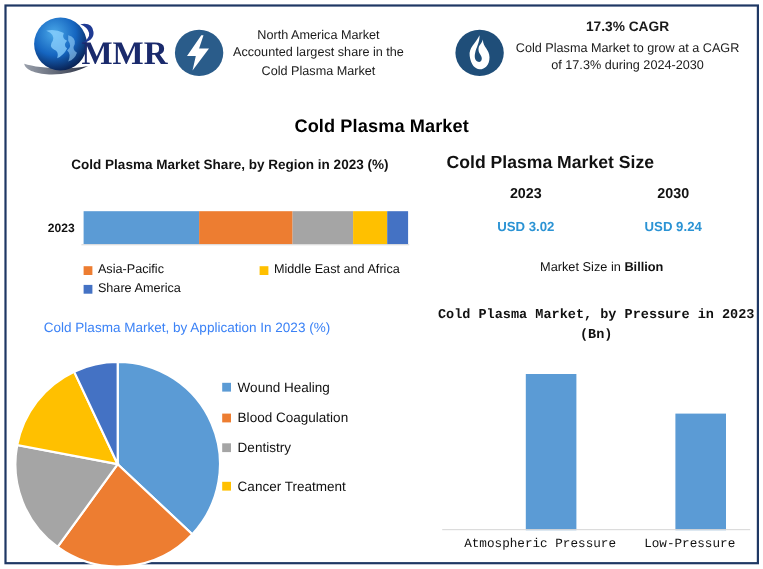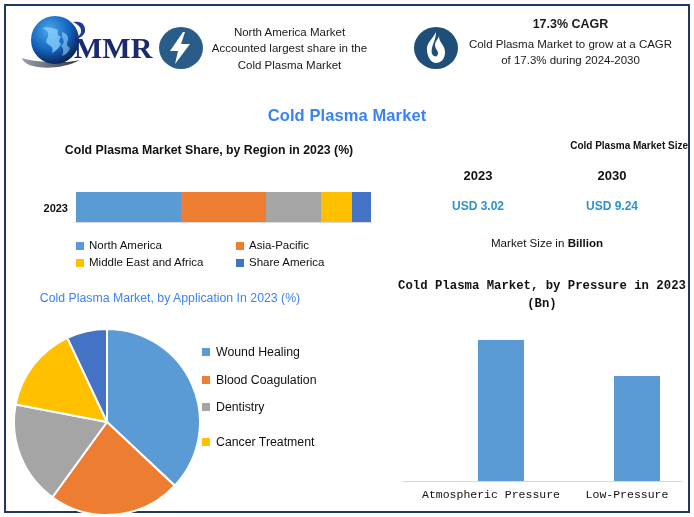--- a/index.html
+++ b/index.html
@@ -34,21 +34,21 @@
     text-align: center;
   }
   #hcard1 .htext { width: 163px; top: 8px; }
   #hcard2 .htext { width: 215px; top: 0px; }
   .hbold { font-weight: bold; font-size: 12.5px; display: block; margin-bottom: 2px; }
 
   
   #main-title {
     position: absolute; left: 0; top: 100px; width: 682px;
     text-align: center;
-    font-size: 16.5px; font-weight: bold; color: #3b82f6;
+    font-size: 16.5px; font-weight: bold; color: #000000;
     letter-spacing: .1px;
   }
 
   
   #panel-region { position: absolute; left: 0; top: 136px; width: 400px; height: 145px; }
   #region-title {
     position: absolute; left: 28px; top: 0; width: 350px;
     text-align: center; font-size: 12.3px; font-weight: bold; color: #111;
     line-height: 1.45;
   }
@@ -71,22 +71,22 @@
     position: absolute; left: 70px; top: 96px; width: 320px;
     display: flex; flex-wrap: wrap;
   }
   .lg-item { display: flex; align-items: flex-start; width: 50%; margin-bottom: 3px; }
   .lg-sw { width: 8px; height: 8px; margin-top: 3.5px; margin-right: 5px; flex: 0 0 8px; }
   .lg-lb { font-size: 11.5px; color: #111; line-height: 1.25; }
 
   
   #panel-size { position: absolute; left: 400px; top: 134px; width: 282px; height: 130px; }
   #size-title {
-    position: absolute; left: 0; top: 0; width: 282px; text-align: right;
-    font-size: 10px; font-weight: bold; color: #111;
+    position: absolute; left: 0; top: 0; width: 282px; text-align: left;
+    font-size: 16px; font-weight: bold; color: #111;
   }
   .size-col { position: absolute; width: 120px; text-align: center; }
   #size-col-a { left: 12px; top: 28px; }
   #size-col-b { left: 146px; top: 28px; }
   .size-year { font-size: 13px; font-weight: bold; color: #111; }
   .size-val { font-size: 12px; font-weight: bold; color: #2b93d4; margin-top: 16px; }
   #size-foot {
     position: absolute; left: 0; top: 96px; width: 282px; text-align: center;
     font-size: 11.6px; color: #111;
   }
@@ -175,24 +175,20 @@
           <div style="flex: 0 0 35.5%; background: rgb(91, 155, 213);"></div>
           <div style="flex: 0 0 29%; background: rgb(237, 125, 49);"></div>
           <div style="flex: 0 0 18.5%; background: rgb(165, 165, 165);"></div>
           <div style="flex: 0 0 10.5%; background: rgb(255, 192, 0);"></div>
           <div style="flex: 0 0 6.5%; background: rgb(68, 114, 196);"></div>
         </div>
       <div id="region-axisline"></div>
     </div>
     <div id="region-legend">
         <div class="lg-item">
-          <span class="lg-sw" style="background: rgb(91, 155, 213);"></span>
-          <span class="lg-lb">North America</span>
-        </div>
-        <div class="lg-item">
           <span class="lg-sw" style="background: rgb(237, 125, 49);"></span>
           <span class="lg-lb">Asia-Pacific</span>
         </div>
         <div class="lg-item">
           <span class="lg-sw" style="background: rgb(255, 192, 0);"></span>
           <span class="lg-lb">Middle East and Africa</span>
         </div>
         <div class="lg-item">
           <span class="lg-sw" style="background: rgb(68, 114, 196);"></span>
           <span class="lg-lb">Share America</span>

